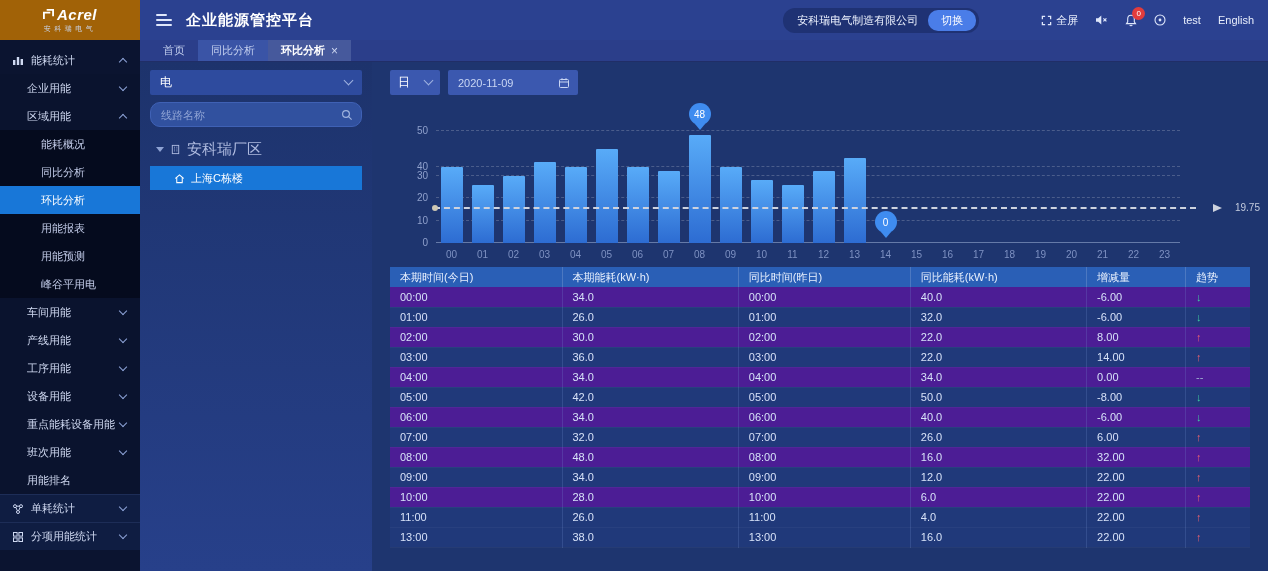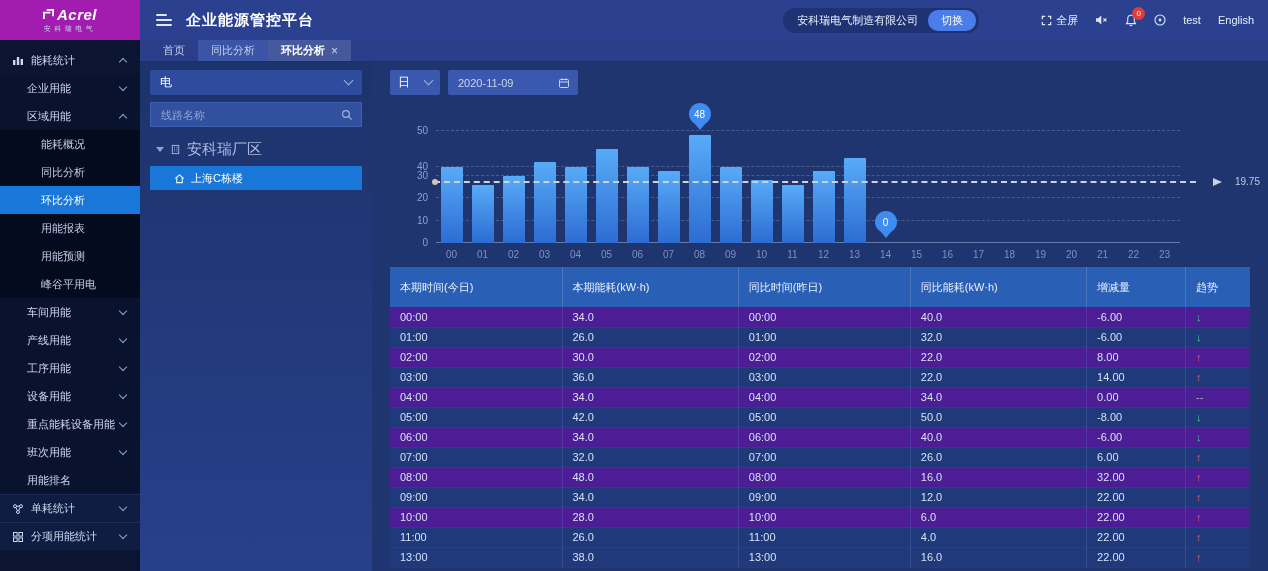--- a/index.html
+++ b/index.html
@@ -3,21 +3,21 @@
 <meta charset="utf-8">
 <style>
   * { box-sizing: border-box; }
   html,body { margin:0; padding:0; width:1268px; height:571px; overflow:hidden;
     background:#1e356f; color:#fff;
     font-family:"Liberation Sans","DejaVu Sans",sans-serif; }
   .app { width:1268px; height:571px; display:flex; flex-direction:column; }
 
   
   .topbar { height:40px; flex-shrink:0; display:flex; background:#2b4190; }
-  .logo-box { width:140px; flex-shrink:0; background:#a21caf; display:flex; flex-direction:column;
+  .logo-box { width:140px; flex-shrink:0; background:#a16207; display:flex; flex-direction:column;
     align-items:center; justify-content:center; }
   .logo-row { display:flex; align-items:center; gap:3px; font-weight:bold; font-style:italic;
     font-size:15px; letter-spacing:.5px; }
   .logo-sub { font-size:7px; letter-spacing:3.5px; color:#c9d4ea; margin-top:1px; }
   .topbar-main { flex:1; display:flex; align-items:center; padding:0 14px 0 16px; }
   .hamburger { width:16px; display:flex; flex-direction:column; gap:3px; margin-right:14px; cursor:pointer; }
   .hamburger i { display:block; height:2px; background:#dfe7fb; border-radius:1px; }
   .hamburger i:first-child { width:11px; }
   .app-title { font-size:15px; font-weight:bold; letter-spacing:1px; margin:0; }
   .company-wrap { margin-left:auto; display:flex; align-items:center; gap:10px;
@@ -59,21 +59,21 @@
   .chev.down { transform:rotate(45deg); margin-top:-3px; }
   .chev.up { transform:rotate(-135deg); margin-top:3px; }
 
   
   .tree-panel { width:232px; flex-shrink:0; background:linear-gradient(180deg,#1d336c,#27408a);
     padding:8px 10px; }
   .select-box { height:25px; background:#2e4b9e; border-radius:2px; display:flex; align-items:center;
     justify-content:space-between; padding:0 10px; font-size:12px; margin-bottom:7px; cursor:pointer; }
   .sel-chev { width:7px; height:7px; border-right:1px solid #9fb2e0; border-bottom:1px solid #9fb2e0;
     transform:rotate(45deg); margin-top:-4px; }
-  .search-box { height:25px; background:#31519f; border:1px solid #3f61b5; border-radius:1px;
+  .search-box { height:25px; background:#31519f; border:1px solid #3f61b5; border-radius:10px;
     display:flex; align-items:center; padding:0 8px; margin-bottom:9px; }
   .search-box input { flex:1; background:transparent; border:none; outline:none; color:#dbe4f8;
     font-size:11px; }
   .search-box input::placeholder { color:#8fa3d4; }
   .tree-root { display:flex; align-items:center; gap:6px; font-size:15px; color:#aebadf;
     padding:4px 0 7px 6px; cursor:pointer; }
   .caret-down { width:0; height:0; border-left:4px solid transparent; border-right:4px solid transparent;
     border-top:5px solid #8fa3d4; }
   .tree-child { height:24px; background:#1877d8; color:#fff; display:flex; align-items:center; gap:6px;
     padding-left:24px; font-size:11px; cursor:pointer; }
@@ -109,21 +109,21 @@
   .avg-label { position:absolute; right:-64px; top:-7px; font-size:10px; color:#c3cbdd; }
   .bubble { position:absolute; left:50%; transform:translateX(-50%); width:22px; height:22px;
     border-radius:50%; background:#3f8cf0; color:#fff; font-size:10px; display:flex; align-items:center;
     justify-content:center; z-index:3; }
   .bubble::after { content:''; position:absolute; bottom:-5px; left:50%; transform:translateX(-50%);
     width:0; height:0; border-left:5px solid transparent; border-right:5px solid transparent;
     border-top:6px solid #3f8cf0; }
 
   
   table { width:100%; border-collapse:collapse; table-layout:fixed; font-size:11px; }
-  thead th { background:#2a5fb6; height:40px; font-weight:normal; text-align:left; padding:0 10px;
+  thead th { background:#2a5fb6; height:20px; font-weight:normal; text-align:left; padding:0 10px;
     color:#e8f0fd; border-right:1px solid rgba(255,255,255,.16); white-space:nowrap; }
   thead th:last-child { border-right:none; }
   tbody td { height:20px; padding:0 10px; color:#d7e2f8; border-right:1px solid rgba(120,150,215,.22);
     border-bottom:1px solid rgba(255,255,255,.04); white-space:nowrap; }
   tbody td:last-child { border-right:none; }
   tr.even { background:#4c1d95;margin-left:20px; }
   tr.odd  { background:#20397a; }
   .trend-down { color:#3ed0a0; }
   .trend-up   { color:#ee6270; }
   .trend-flat { color:#9fb0d0; }
@@ -411,21 +411,21 @@
                   <div class="slot"></div>
                   <div class="slot"></div>
                   <div class="slot"></div>
                   <div class="slot"></div>
                   <div class="slot"></div>
                   <div class="slot"></div>
                   <div class="slot"></div>
                   <div class="slot"></div>
                   <div class="slot"></div>
                 </div>
-                <div class="avgline" style="bottom: 60px;">
+                <div class="avgline" style="bottom: 34px;">
                   <span class="avg-dot"></span>
                   <span class="avg-arrow"></span>
                   <span class="avg-label">19.75</span>
                 </div>
               </div>
             <div class="xlabels" id="xlabels">
                 <div class="xlabel">00</div>
                 <div class="xlabel">01</div>
                 <div class="xlabel">02</div>
                 <div class="xlabel">03</div>

